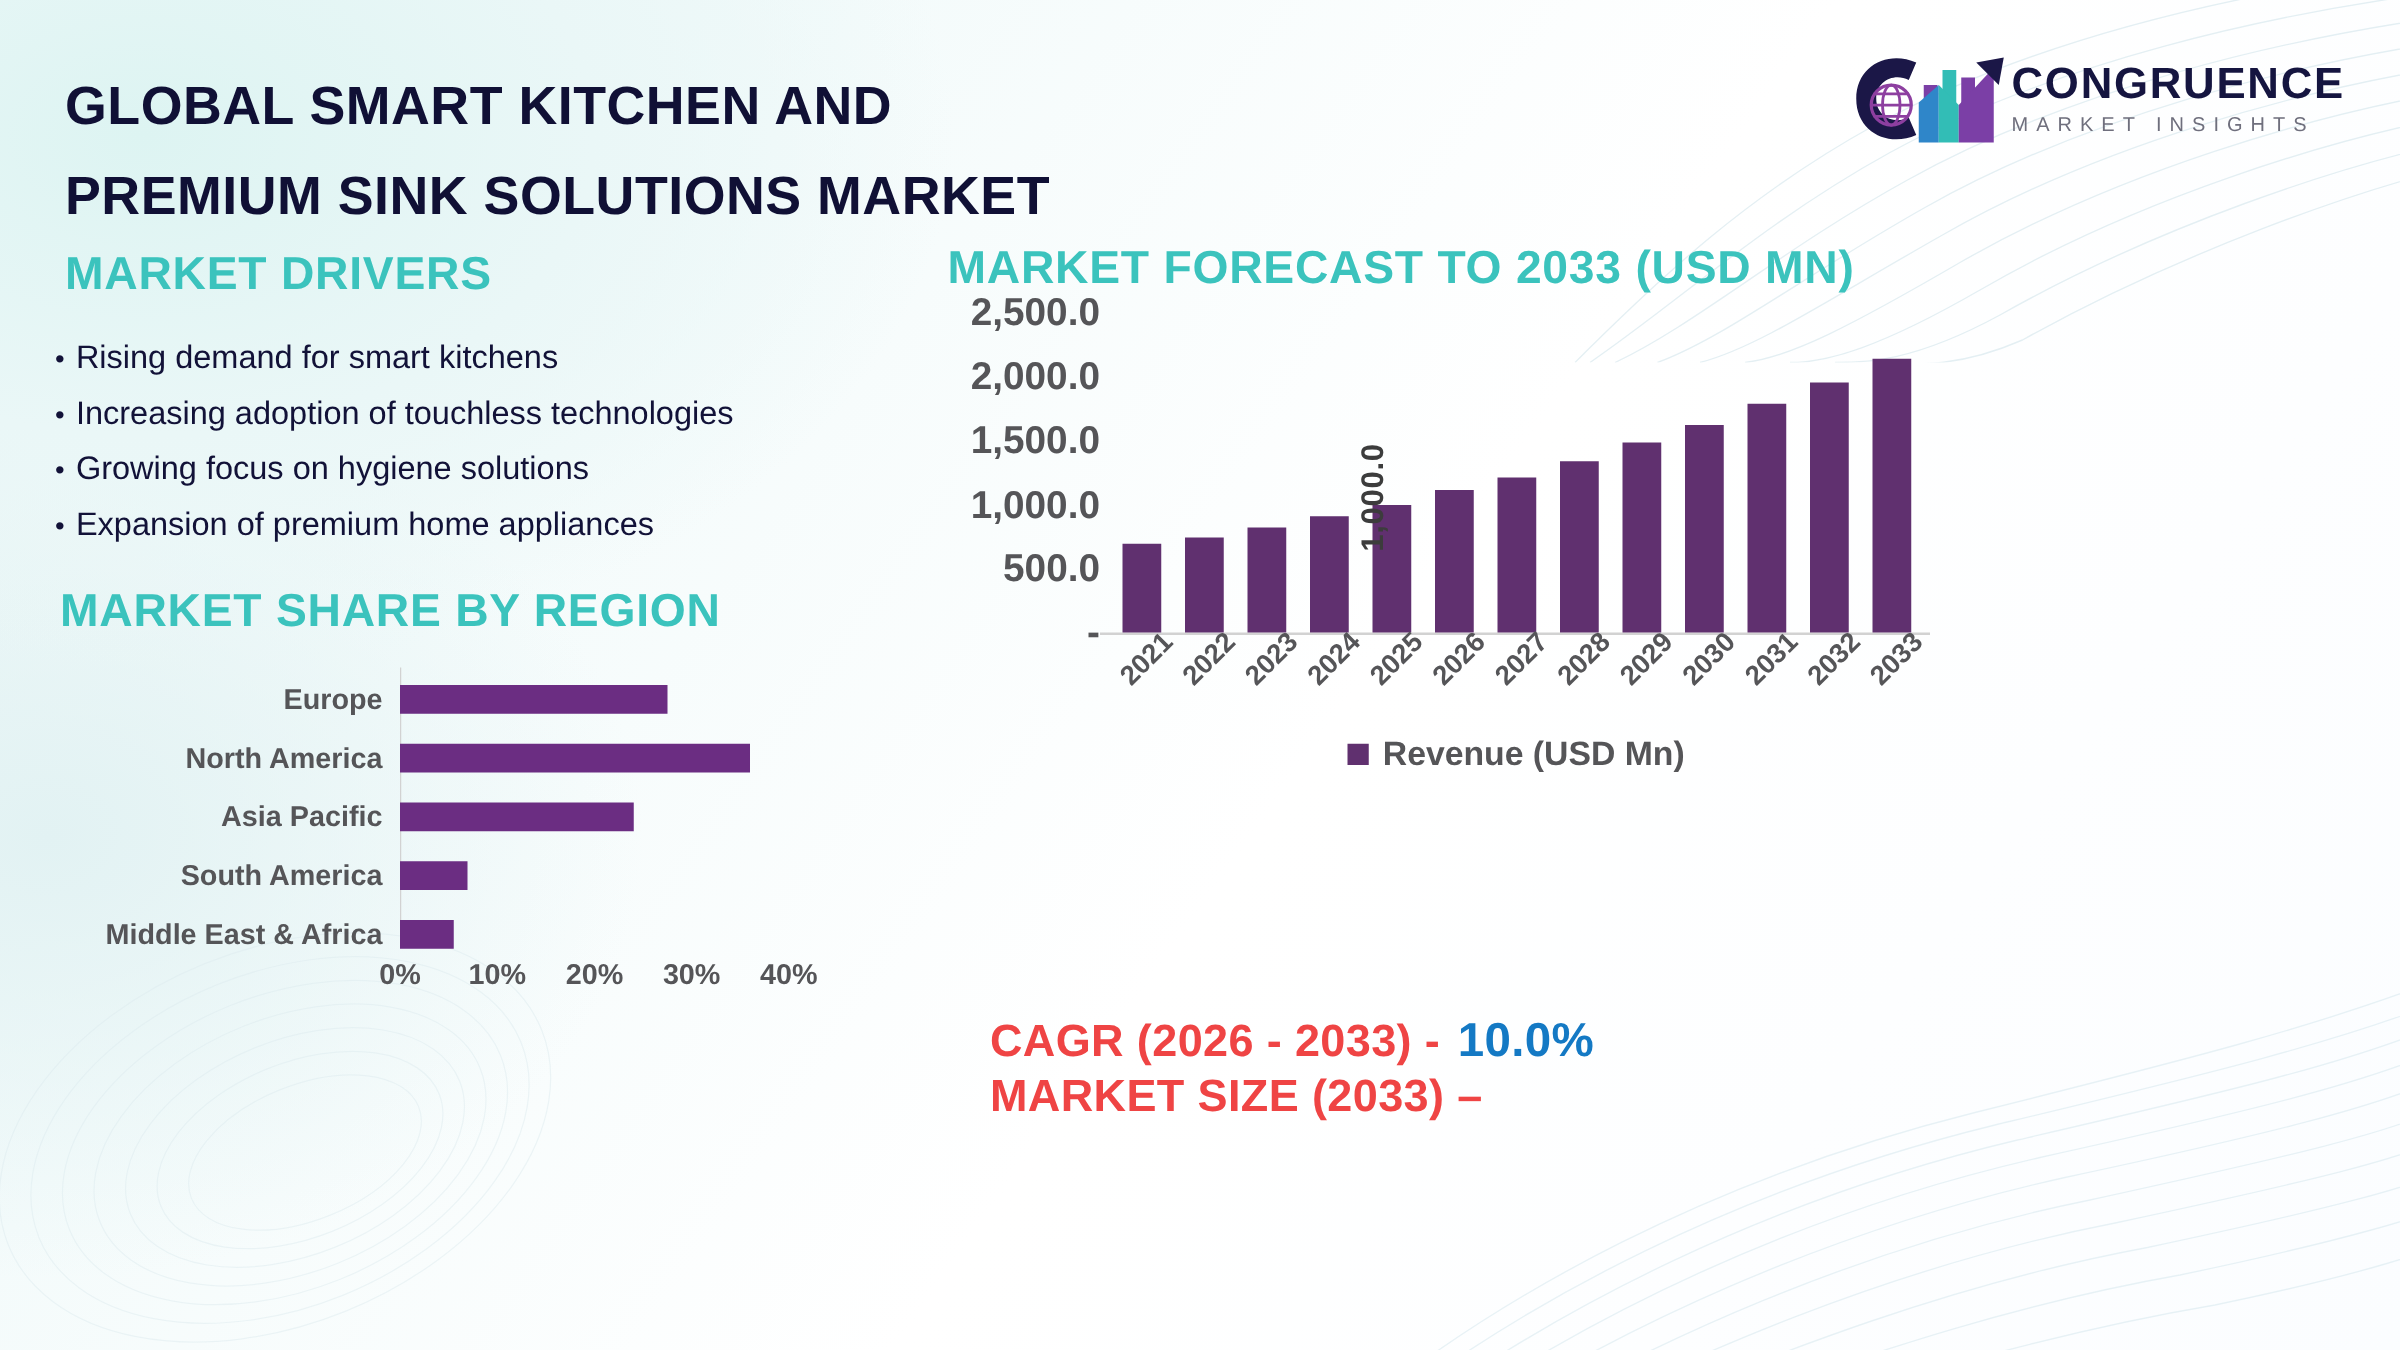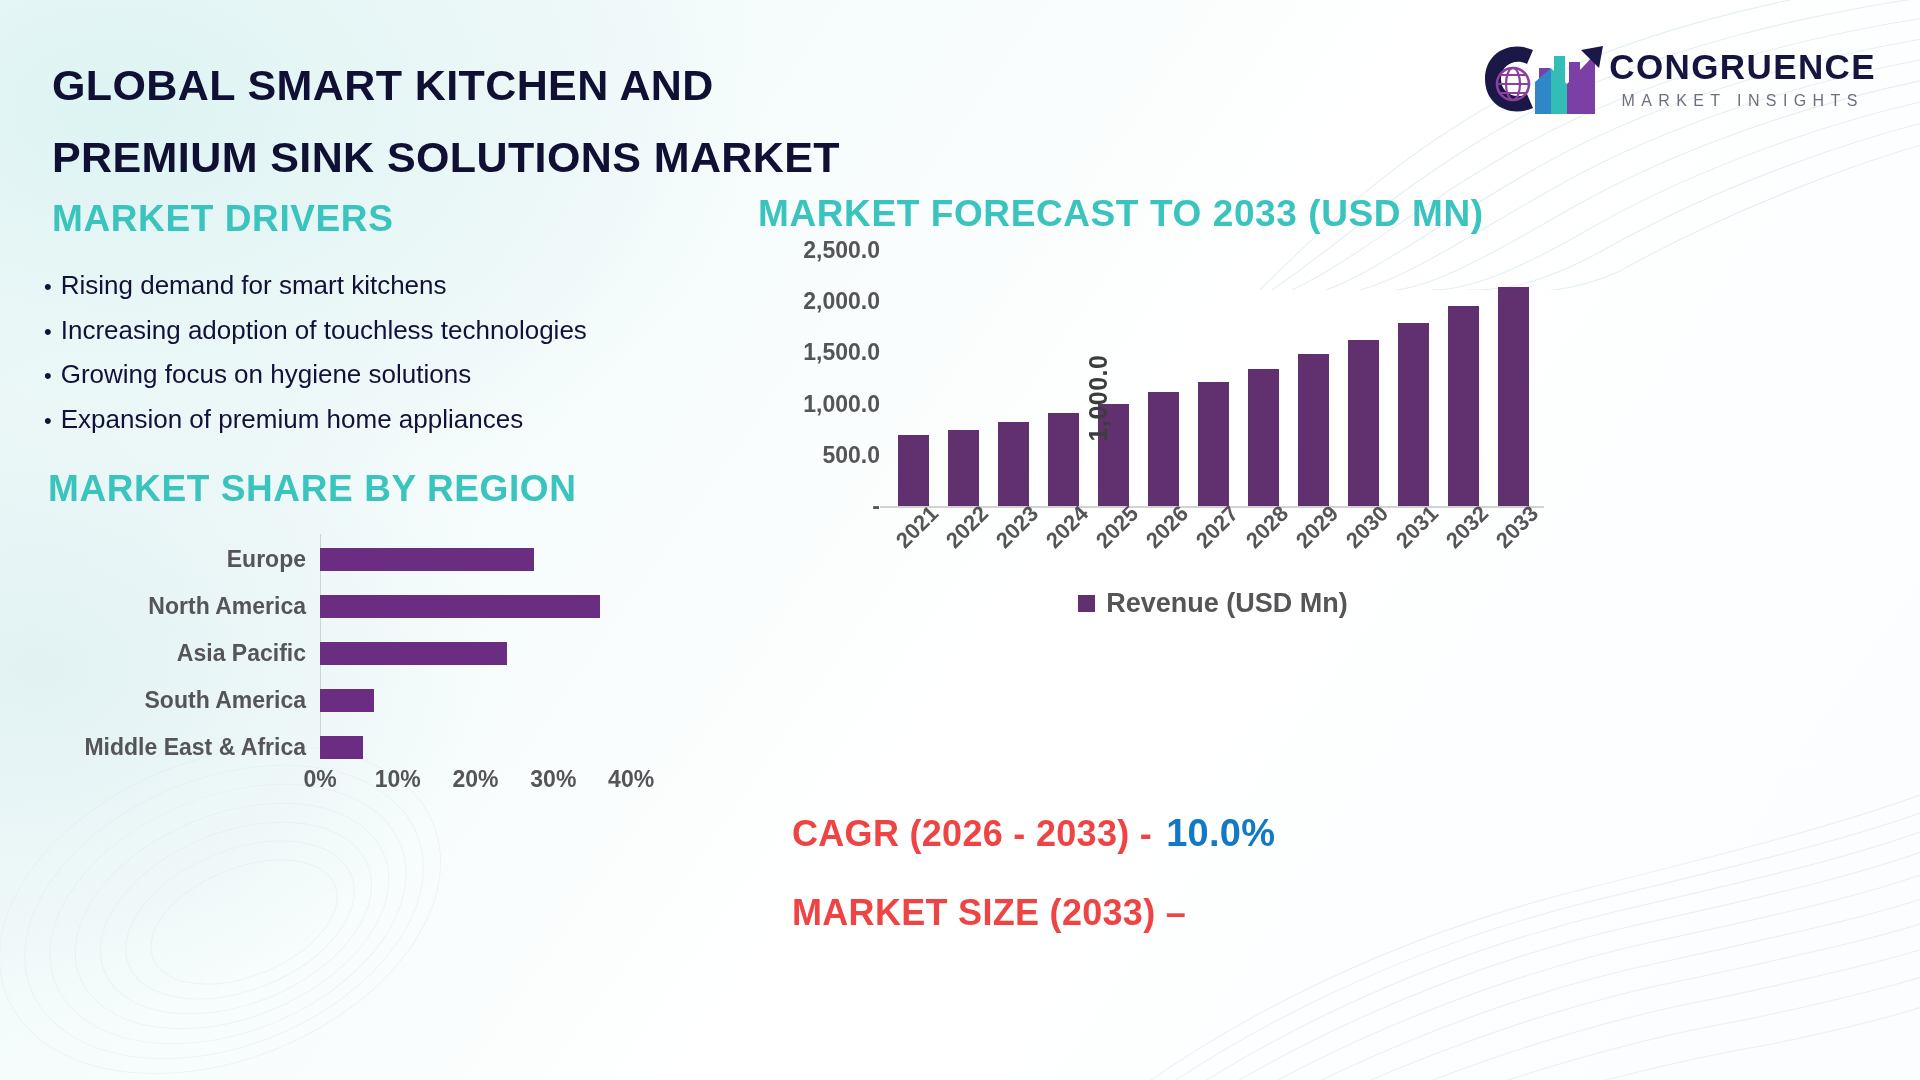--- a/index.html
+++ b/index.html
@@ -20,21 +20,21 @@
   .sw-bl{bottom:-40px;left:-20px;opacity:.45;}
 
   
   .title{
     position:absolute;left:52px;top:50px;width:1050px;
     font-size:43px;font-weight:700;line-height:1.67;letter-spacing:.4px;
     color:#101035;text-transform:uppercase;font-stretch:condensed;
   }
   .title span{display:block;}
 
-  .logo{position:absolute;right:44px;top:42px;display:flex;align-items:center;text-align:center;}
+  .logo{position:absolute;right:44px;top:42px;display:flex;align-items:center;}
   .logo-mark{width:132px;height:74px;position:relative;}
   .logo-text{display:flex;flex-direction:column;justify-content:center;}
   .logo-name{font-size:35px;font-weight:700;letter-spacing:1.4px;color:#151540;line-height:1;}
   .logo-sub{font-size:16px;letter-spacing:6.4px;color:#6f6f7d;margin-top:9px;line-height:1;}
 
   
   .h-section{
     color:#3bc3bd;font-size:37px;font-weight:700;letter-spacing:.6px;
     text-transform:uppercase;
   }
@@ -66,21 +66,21 @@
     position:absolute;transform:translateX(-50%);
     font-size:23px;font-weight:700;color:#555558;white-space:nowrap;
   }
 
   
   #forecast-heading{position:absolute;left:758px;top:193px;font-size:37px;}
   .forecast{position:absolute;left:760px;top:250px;width:1110px;height:500px;}
   .f-ylabels{position:absolute;left:0;top:0;width:120px;height:256px;}
   .f-ylabel{
     position:absolute;right:0;transform:translateY(-50%);
-    font-size:23px;font-weight:700;color:#555558;white-space:nowrap;
+    font-size:31px;font-weight:700;color:#555558;white-space:nowrap;
   }
   .f-baseline{position:absolute;left:120px;top:256px;width:664px;height:2px;background:#d2d2d2;}
   .f-bars{position:absolute;left:128px;top:0;width:650px;height:256px;display:flex;align-items:flex-end;gap:0;}
   .f-barcell{flex:1;display:flex;justify-content:center;align-items:flex-end;position:relative;height:100%;}
   .f-bar{width:31px;background:#60306f;}
   .f-datalabel{
     position:absolute;bottom:0;left:50%;
     transform:translateX(-50%) rotate(-90deg);transform-origin:bottom center;
     font-size:25px;font-weight:700;color:#3c3c3c;white-space:nowrap;
     letter-spacing:.5px;
@@ -95,21 +95,21 @@
   .f-legend{
     position:absolute;left:128px;top:338px;width:650px;
     display:flex;justify-content:center;align-items:center;gap:11px;
   }
   .f-legend-swatch{width:17px;height:17px;background:#60306f;}
   .f-legend-text{font-size:27px;font-weight:700;color:#555558;}
 
   
   .stat{position:absolute;display:flex;align-items:baseline;white-space:nowrap;}
   #cagr-stat{left:792px;top:812px;}
-  #size-stat{left:792px;top:892px;}
+  #size-stat{left:792px;top:856px;}
   .stat-label{font-size:36px;font-weight:700;color:#ef4444;letter-spacing:.3px;}
   .stat-value{font-size:38px;font-weight:700;color:#1479c4;letter-spacing:.3px;margin-left:14px;}
   #size-stat .stat-value{margin-left:9px;}
 </style>
 </head>
 <body>
 
 <div class="bg-deco">
   <svg class="sw-tr" width="780" height="330" viewBox="0 0 780 330">
     <g fill="none" stroke="#cfe3ea" stroke-width="1.1">

